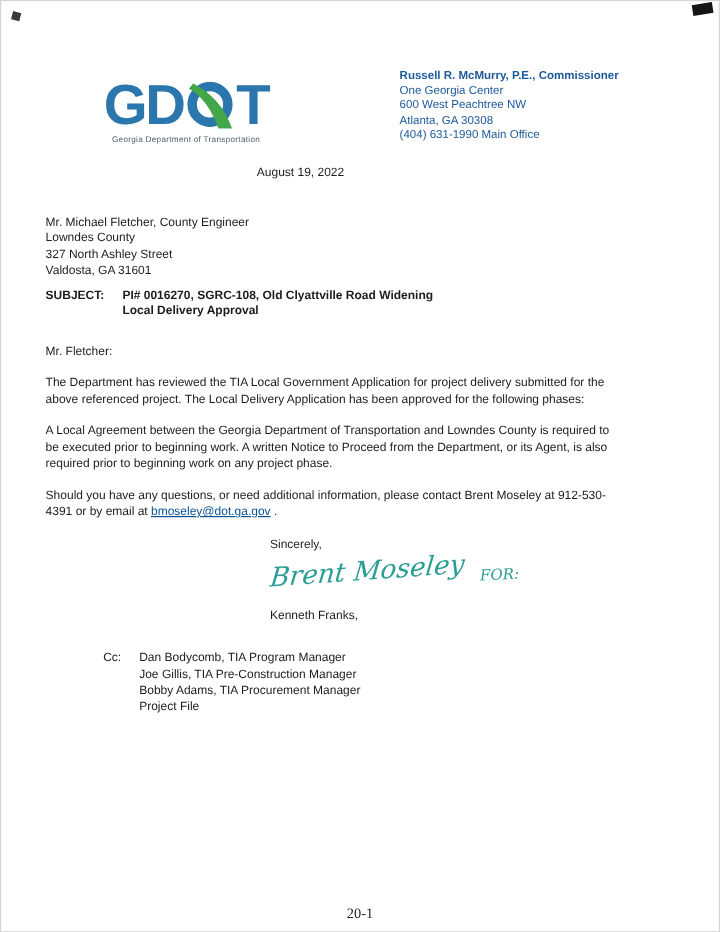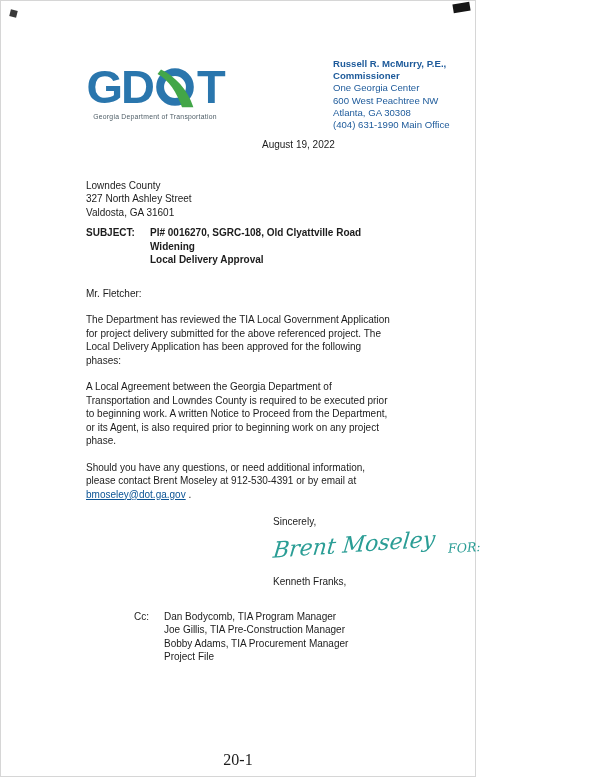--- a/index.html
+++ b/index.html
@@ -10,21 +10,21 @@
   body {
     width: 600px;
     height: 777px;
     font-family: "Liberation Sans", sans-serif;
     font-size: 10px;
     color: #1c1c1c;
     overflow: hidden;
   }
   .page {
     position: relative;
-    width: 476px;
+    width: 600px;
     height: 777px;
     box-sizing: border-box;
     border: 1px solid #d6d6d6;
     background: #ffffff;
   }
 
   
   .corner {
     position: absolute;
     background: #161616;
@@ -77,21 +77,21 @@
     left: 332px;
     top: 0;
     color: #1d5a9a;
     font-size: 9.6px;
     line-height: 12.2px;
   }
   .commish-name { font-weight: bold; }
 
   
   .content {
-    padding: 0 80px 0 85px;
+    padding: 0 80px 0 37px;
     line-height: 13.5px;
   }
   .date { margin: 8px 0 0 176px; }
 
   .recipient { margin-top: 27px; }
 
   .subject-row {
     display: flex;
     margin-top: 7px;
     font-weight: bold;
@@ -144,21 +144,21 @@
   .cc-row { display: flex; margin-top: 21px; margin-left: 48px; }
   .cc-label { width: 30px; flex: 0 0 30px; }
 
   .footer {
     position: absolute;
     left: 0;
     right: 0;
     bottom: 7px;
     text-align: center;
     font-family: "Liberation Serif", serif;
-    font-size: 16px;
+    font-size: 12px;
     color: #1c1c1c;
   }
 </style>
 </head>
 <body>
 
 <div class="page">
 
   <div class="corner corner-tl"></div>
   <div class="corner corner-tr"></div>
@@ -185,20 +185,21 @@
       <div>Atlanta, GA 30308</div>
       <div>(404) 631-1990 Main Office</div>
     </div>
   </div>
 
   <div class="content">
 
     <div class="date">August 19, 2022</div>
 
     <div class="recipient">
+      <div>Mr. Michael Fletcher, County Engineer</div>
       <div>Lowndes County</div>
       <div>327 North Ashley Street</div>
       <div>Valdosta, GA  31601</div>
     </div>
 
     <div class="subject-row">
       <div class="subject-label">SUBJECT:</div>
       <div class="subject-content">
         <div>PI# 0016270, SGRC-108, Old Clyattville Road Widening</div>
         <div>Local Delivery Approval</div>

